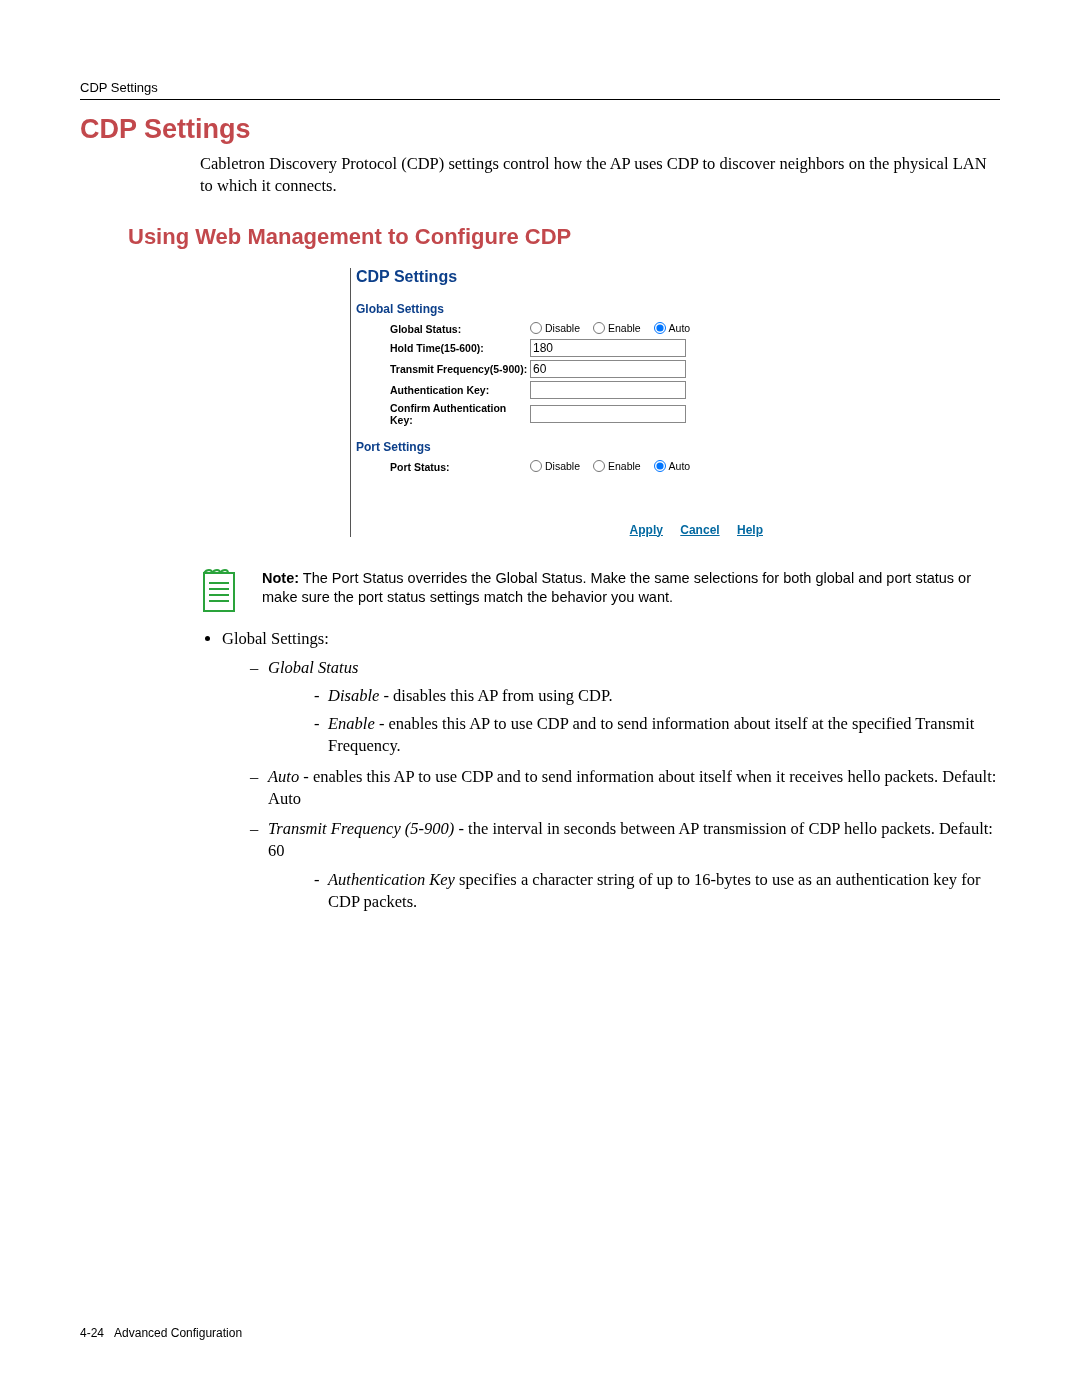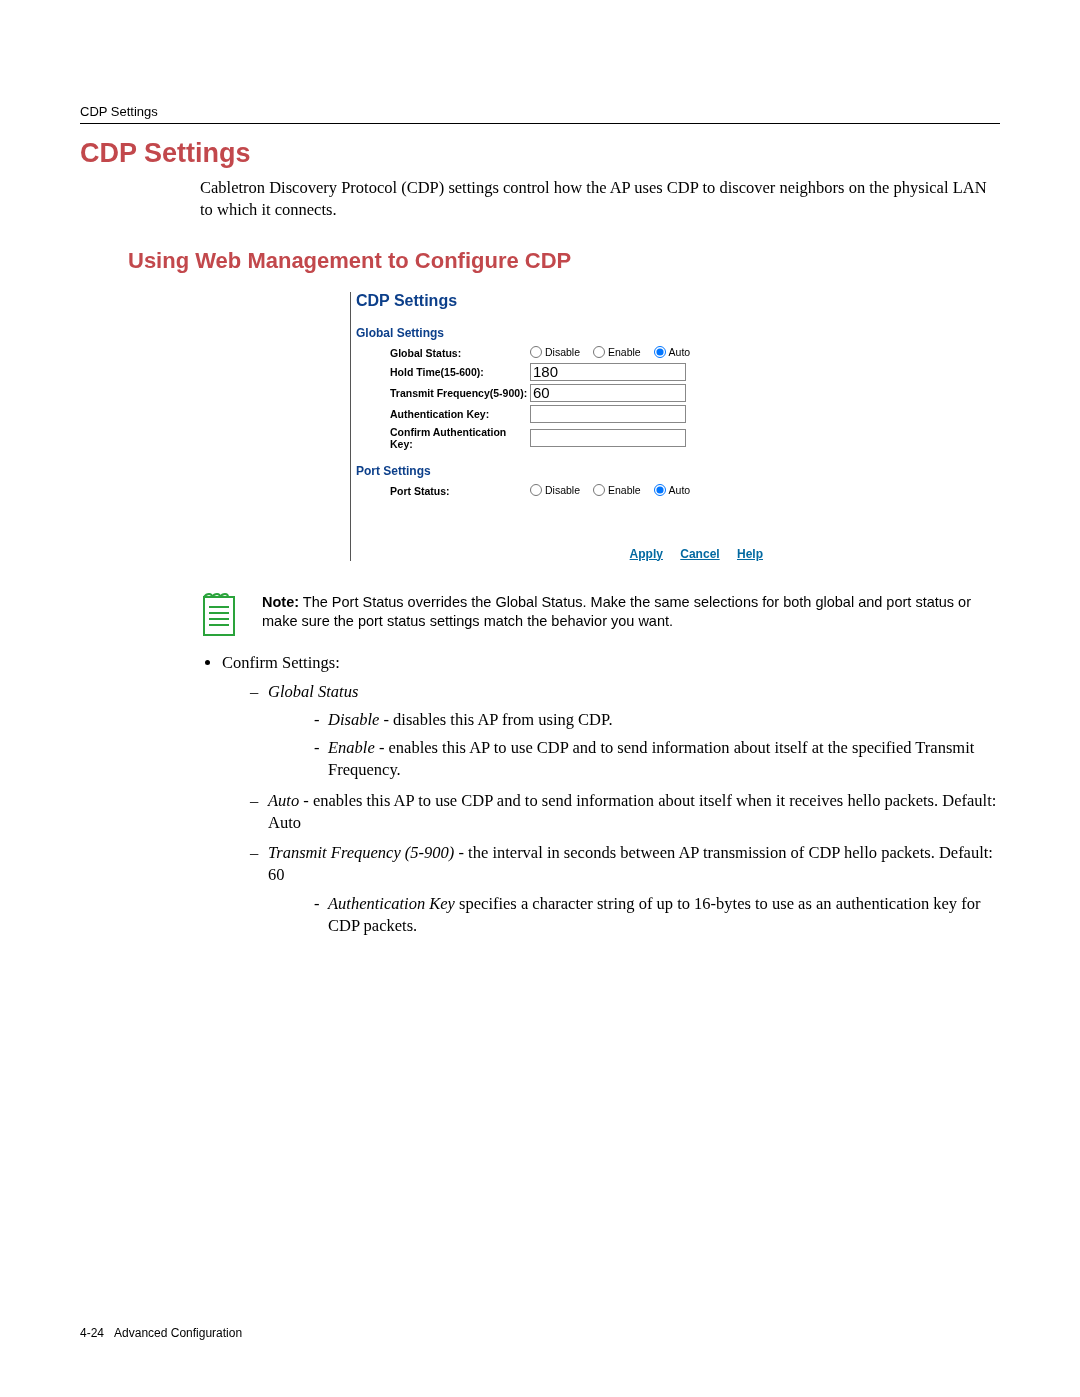--- a/index.html
+++ b/index.html
@@ -6,21 +6,21 @@
     margin: 0;
     padding: 0;
     background: #fff;
     font-family: Georgia, 'Times New Roman', serif;
     color: #000;
     width: 1080px;
     height: 1397px;
     position: relative;
   }
   .page {
-    padding: 104px 80px 40px 80px;
+    padding: 80px 80px 40px 80px;
   }
   .running-header {
     font-family: Arial, Helvetica, sans-serif;
     font-size: 13px;
     margin-bottom: 4px;
   }
   .hr {
     border: none;
     border-top: 1px solid #000;
     margin: 0 0 12px 0;
@@ -87,21 +87,21 @@
     margin-right: 10px;
     display: inline-flex;
     align-items: center;
   }
   .radio-group input {
     margin: 0 3px 0 0;
     width: 12px; height: 12px;
   }
   .txt-input {
     font-family: Arial, Helvetica, sans-serif;
-    font-size: 15px;
+    font-size: 12px;
     padding: 1px 2px;
     border: 1px solid #888;
     width: 150px;
     height: 14px;
   }
   .footer-links {
     position: absolute;
     right: 4px;
     bottom: 0px;
     font-family: Arial, Helvetica, sans-serif;
@@ -250,21 +250,21 @@
         <line x1="9" y1="34" x2="29" y2="34" stroke="#2aa33b" stroke-width="2"></line>
       </svg>
     </div>
     <div class="note-text">
       <span class="bold">Note:</span><span> The Port Status overrides the Global Status. Make the same selections for both global and port status or make sure the port status settings match the behavior you want.</span>
     </div>
   </div>
 
   <ul class="main">
     <li>
-      <span>Confirm Settings:</span>
+      <span>Global Settings:</span>
       <ul class="sub">
         <li>
           <span class="ital">Global Status</span>
           <ul class="sub2">
             <li><span class="ital">Disable</span><span> - disables this AP from using CDP.</span></li>
             <li><span class="ital">Enable</span><span> - enables this AP to use CDP and to send information about itself at the specified Transmit Frequency.</span></li>
           </ul>
         </li>
         <li><span class="ital">Auto</span><span> - enables this AP to use CDP and to send information about itself when it receives hello packets. Default: Auto</span></li>
         <li><span class="ital">Transmit Frequency (5-900)</span><span> - the interval in seconds between AP transmission of CDP hello packets. Default: 60</span>

